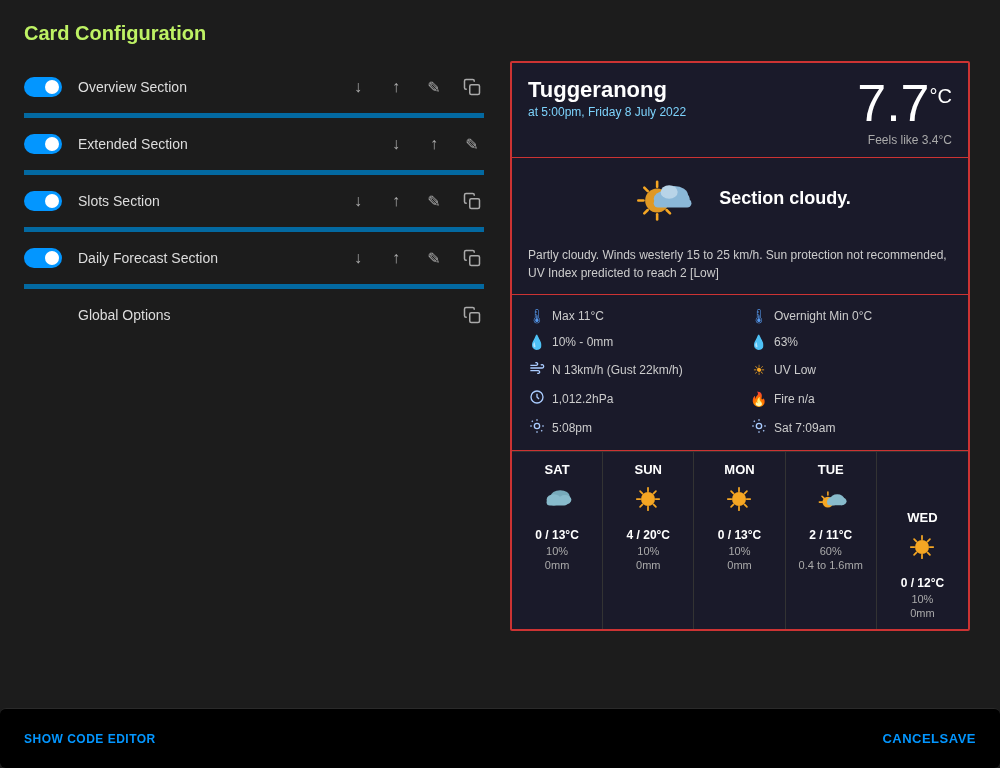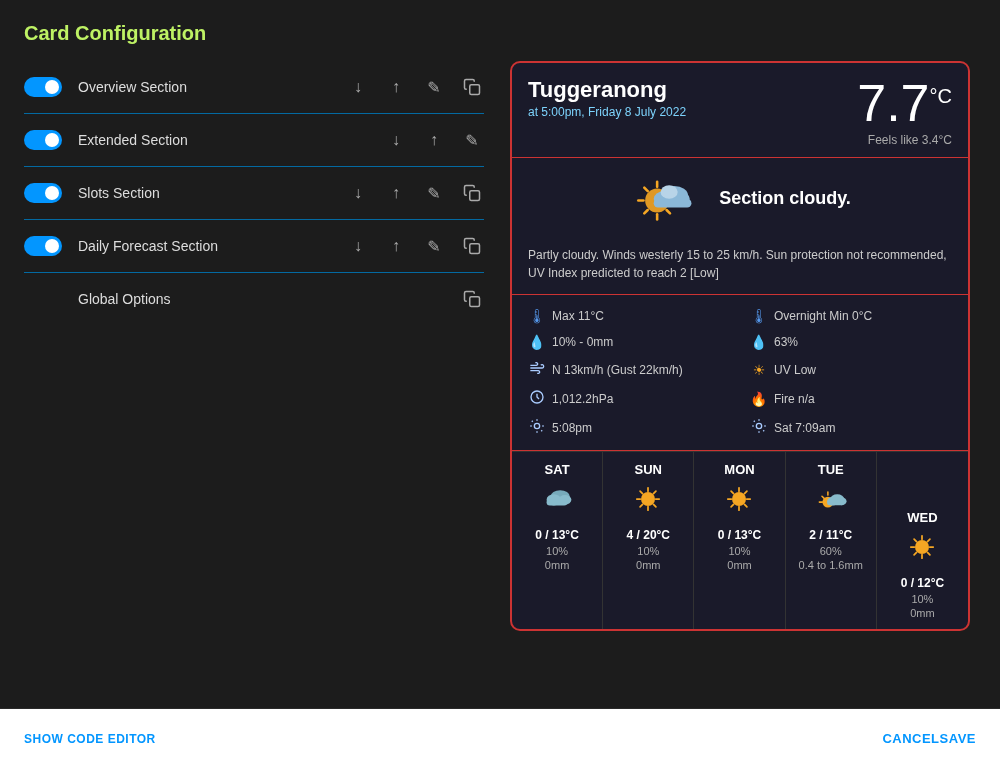--- a/index.html
+++ b/index.html
@@ -29,21 +29,21 @@
     .left-panel {
       flex: 0 0 460px;
       display: flex;
       flex-direction: column;
       gap: 0;
     }
     .section-row {
       display: flex;
       align-items: center;
       padding: 14px 0;
-      border-bottom: 1px solid #0369a1;
+      border-bottom: 5px solid #0369a1;
     }
     .toggle {
       width: 38px;
       height: 20px;
       background: #0396ff;
       border-radius: 10px;
       position: relative;
       flex-shrink: 0;
       cursor: pointer;
     }
@@ -94,21 +94,21 @@
     .right-panel {
       flex: 1;
       display: flex;
       align-items: flex-start;
       justify-content: center;
     }
     .weather-card {
       background: #1e1e2e;
       background-color: #1a1a2a;
       border: 2px solid #cc3333;
-      border-radius: 10px;
+      border-radius: 2px;
       width: 460px;
       color: #ffffff;
       font-size: 13px;
       overflow: hidden;
     }
     .weather-header {
       padding: 14px 16px 10px;
       display: flex;
       justify-content: space-between;
       align-items: flex-start;
@@ -223,25 +223,26 @@
       font-size: 11px;
     }
 
     
     .bottom-bar {
       position: absolute;
       bottom: 0;
       left: 0;
       right: 0;
       height: 60px;
-      background: #ffffff;
+      background: #000000;
       display: flex;
       align-items: center;
       padding: 0 24px;
       border-top: 1px solid #2a2a2a;
+      border-radius: 6px;
     }
     .show-code-btn {
       color: #0396ff;
       font-size: 12px;
       font-weight: 700;
       letter-spacing: 0.5px;
       cursor: pointer;
       text-transform: uppercase;
     }
     .bottom-right-btns {

